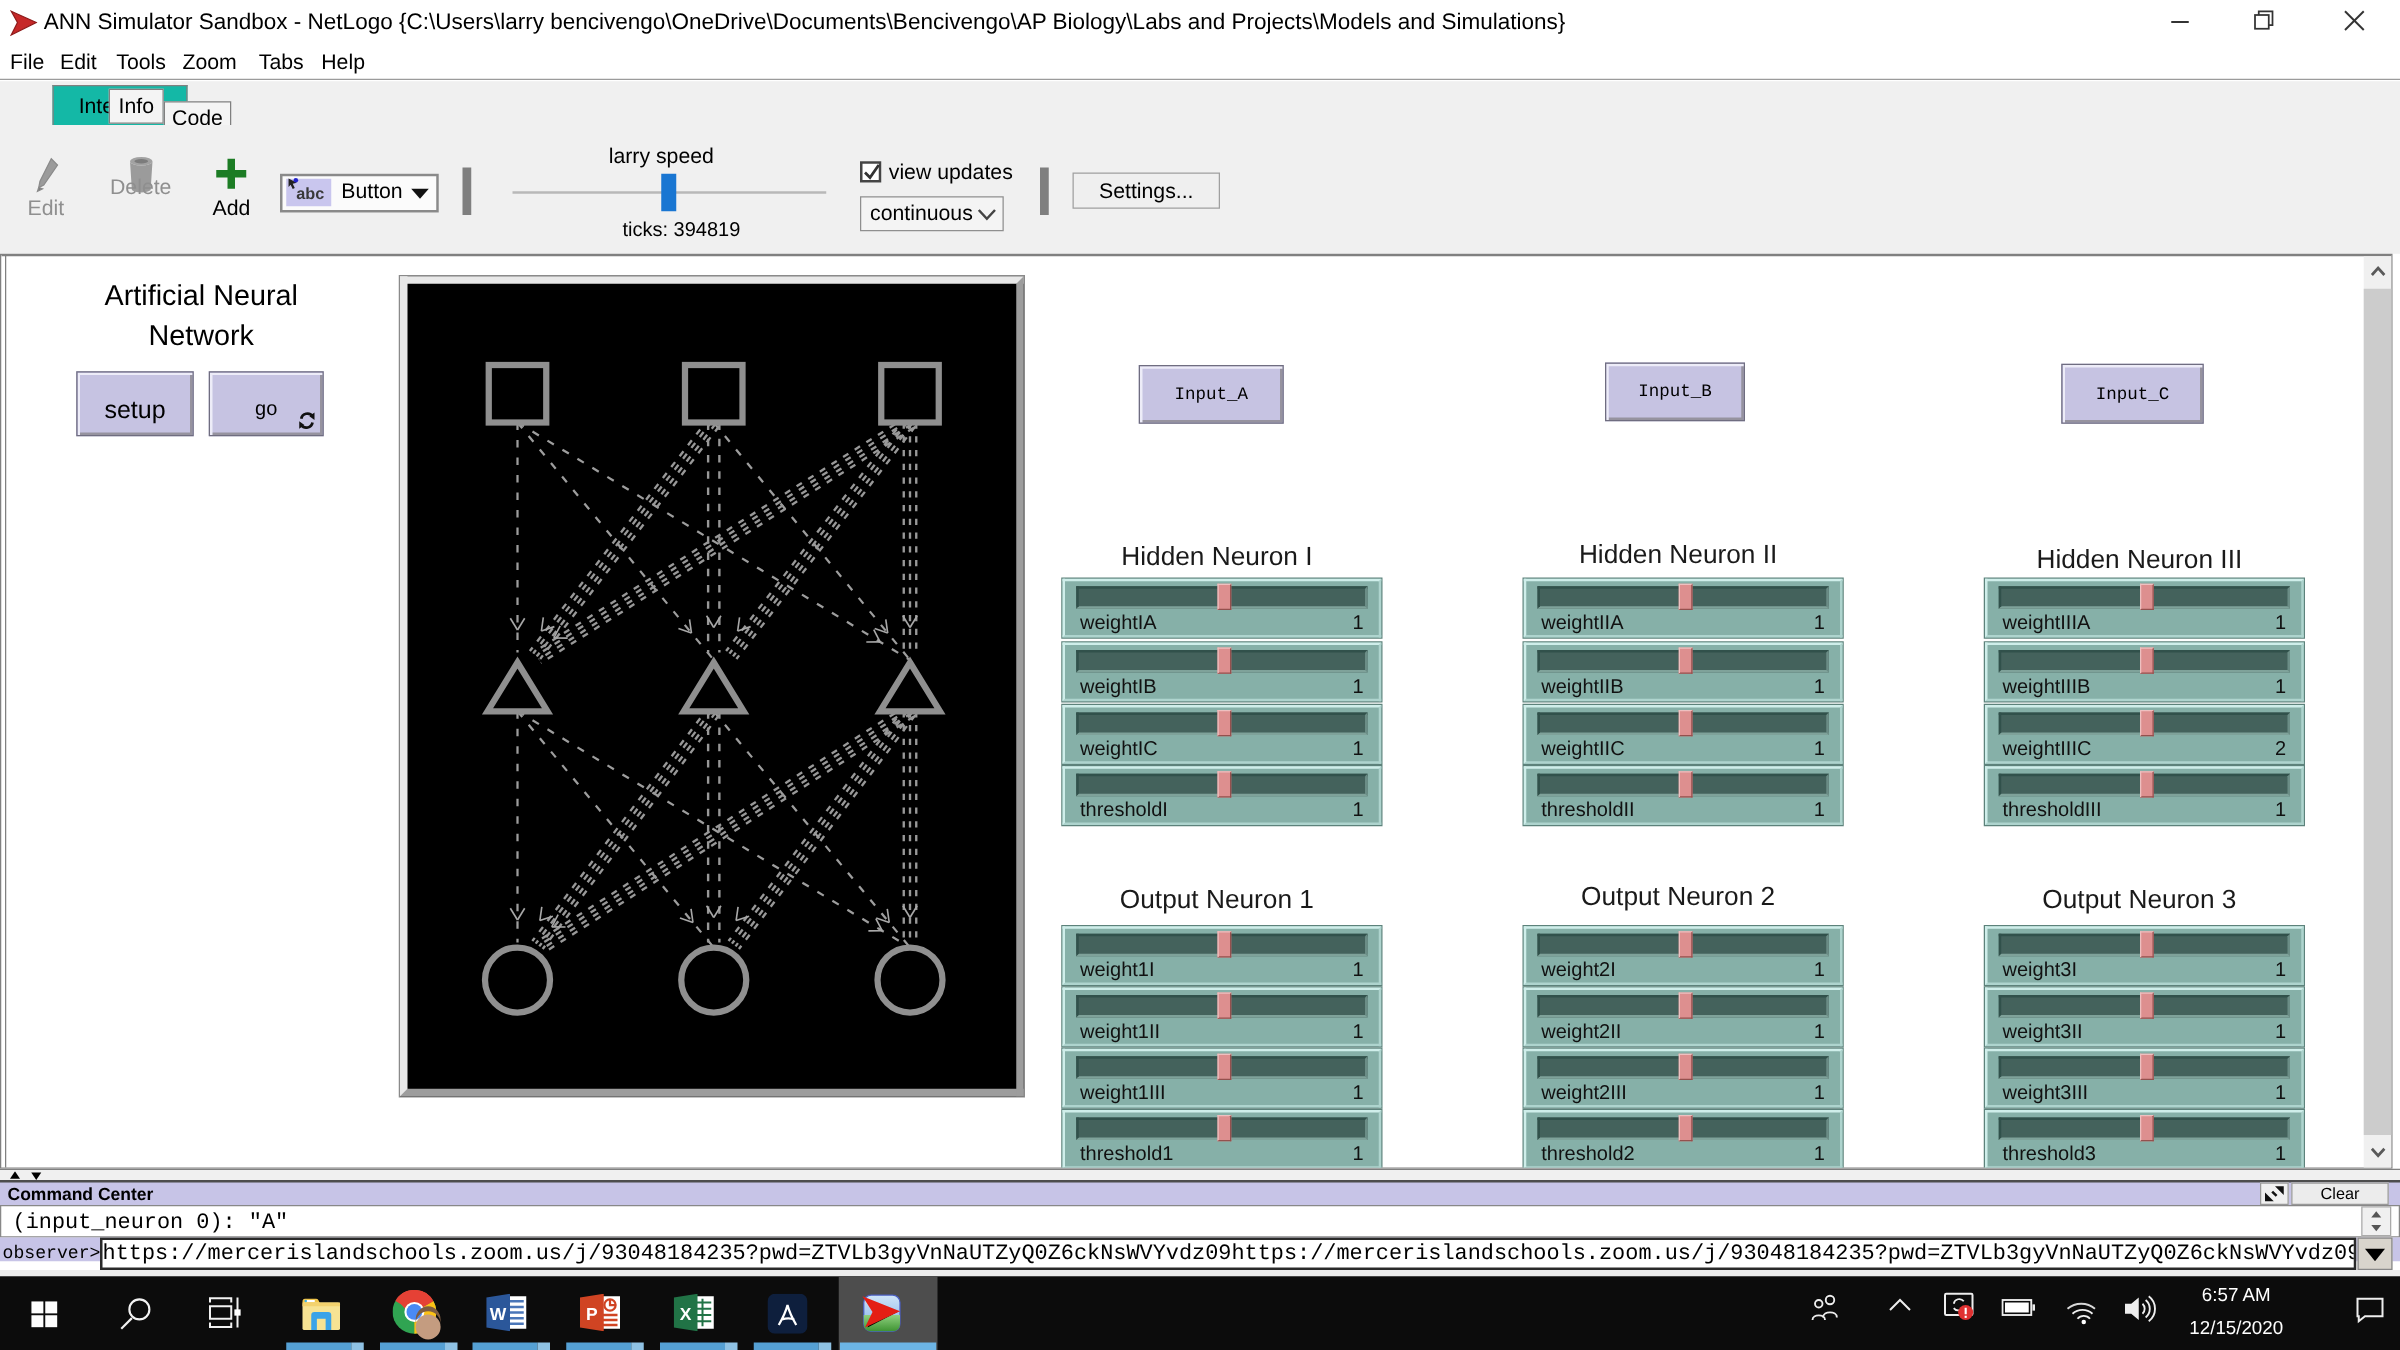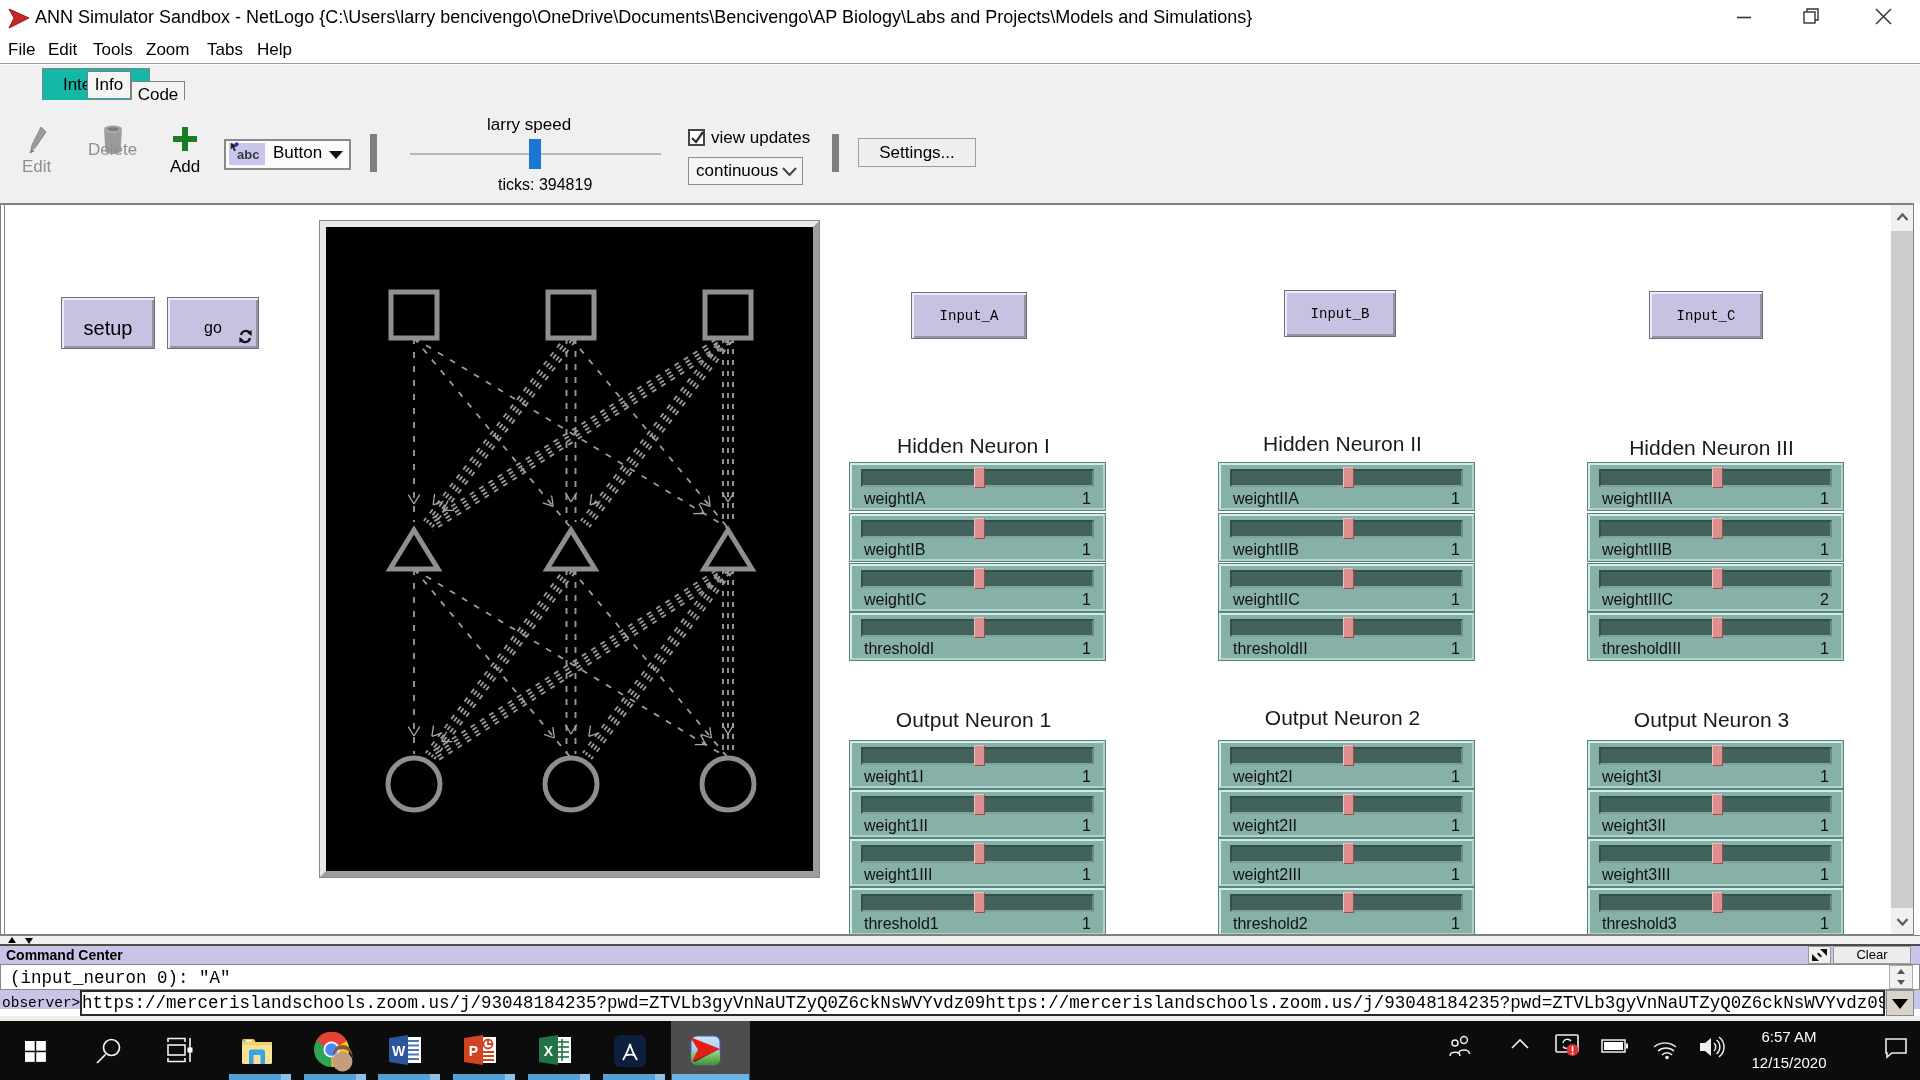--- a/index.html
+++ b/index.html
@@ -132,20 +132,21 @@
 
   <div class="abs" style="left:1890px;top:1px;width:23px;height:730px;background:#f0f0f0"></div>
   <div class="abs" style="left:1890px;top:27px;width:23px;height:677px;background:#cccccc"></div>
   <svg class="abs" style="left:1890px;top:6px" width="23" height="15" viewBox="0 0 23 15">
     <polyline points="6.5,10 11.5,4.5 16.5,10" fill="none" stroke="#5a5a5a" stroke-width="2.2"></polyline>
   </svg>
   <svg class="abs" style="left:1890px;top:710px" width="23" height="15" viewBox="0 0 23 15">
     <polyline points="6.5,5 11.5,10.5 16.5,5" fill="none" stroke="#5a5a5a" stroke-width="2.2"></polyline>
   </svg>
 
+  <div class="nl-label" style="left:30px;top:16px;width:260px;text-align:center;font-size:23px;line-height:32px">Artificial Neural<br>Network</div>
 
   <div class="nlbtn" style="left:60px;top:93px;width:94px;height:52px;font-size:20px;line-height:60px">setup</div>
   <div class="nlbtn" style="left:166px;top:93px;width:92px;height:52px;font-size:16px;line-height:60px">go
     <svg class="abs" style="left:70px;top:31px" width="15" height="15" viewBox="0 0 15 15">
       <path d="M 3 6 A 5 5 0 0 1 12 4" fill="none" stroke="#111" stroke-width="2.2"></path>
       <polygon points="13.6,1 13.6,7 9.5,4" fill="#111"></polygon>
       <path d="M 12 9 A 5 5 0 0 1 3 11" fill="none" stroke="#111" stroke-width="2.2"></path>
       <polygon points="1.4,14 1.4,8 5.5,11" fill="#111"></polygon>
     </svg>
   </div>

